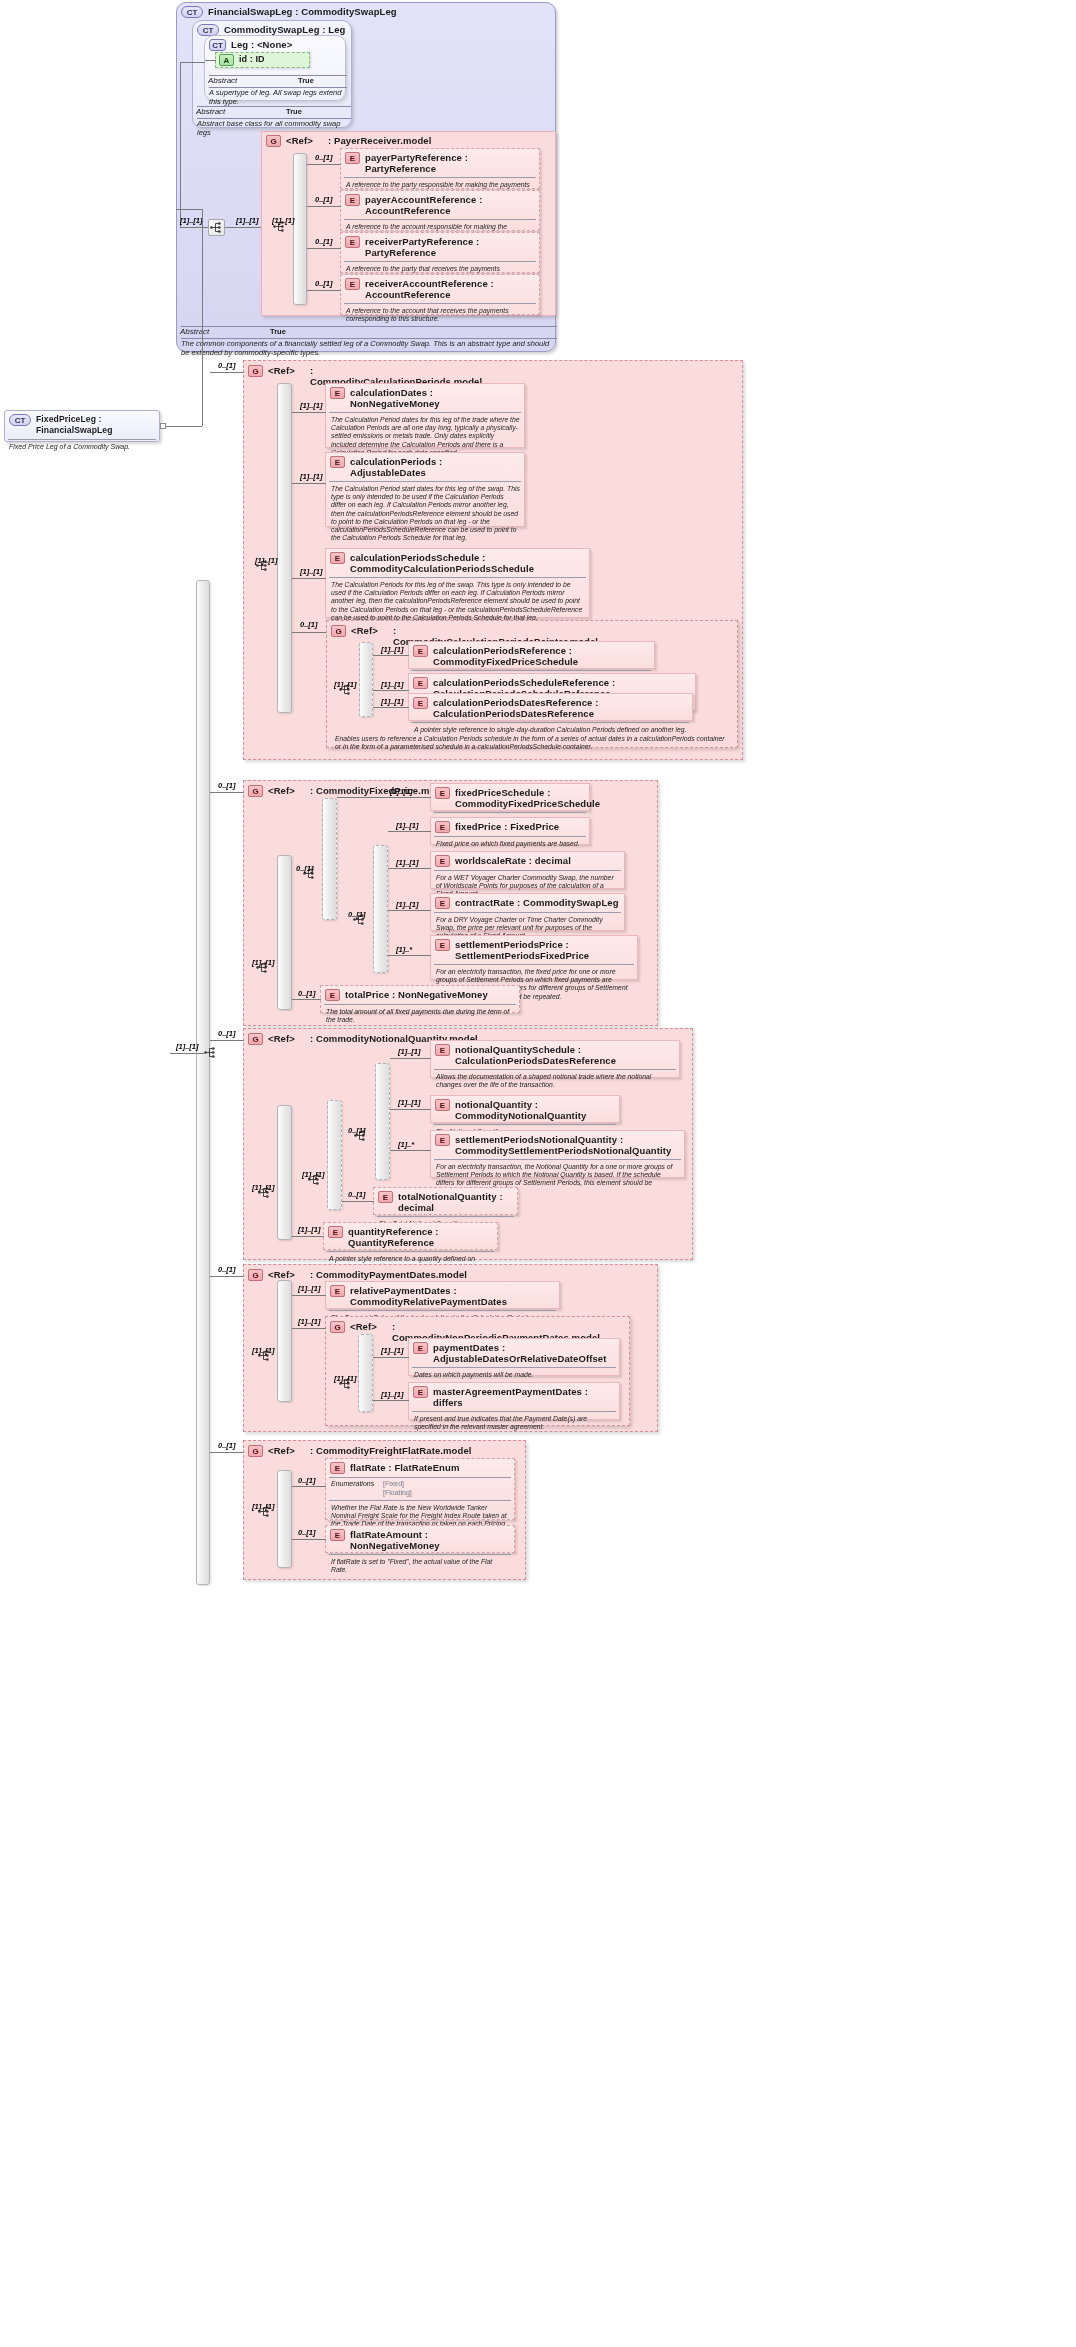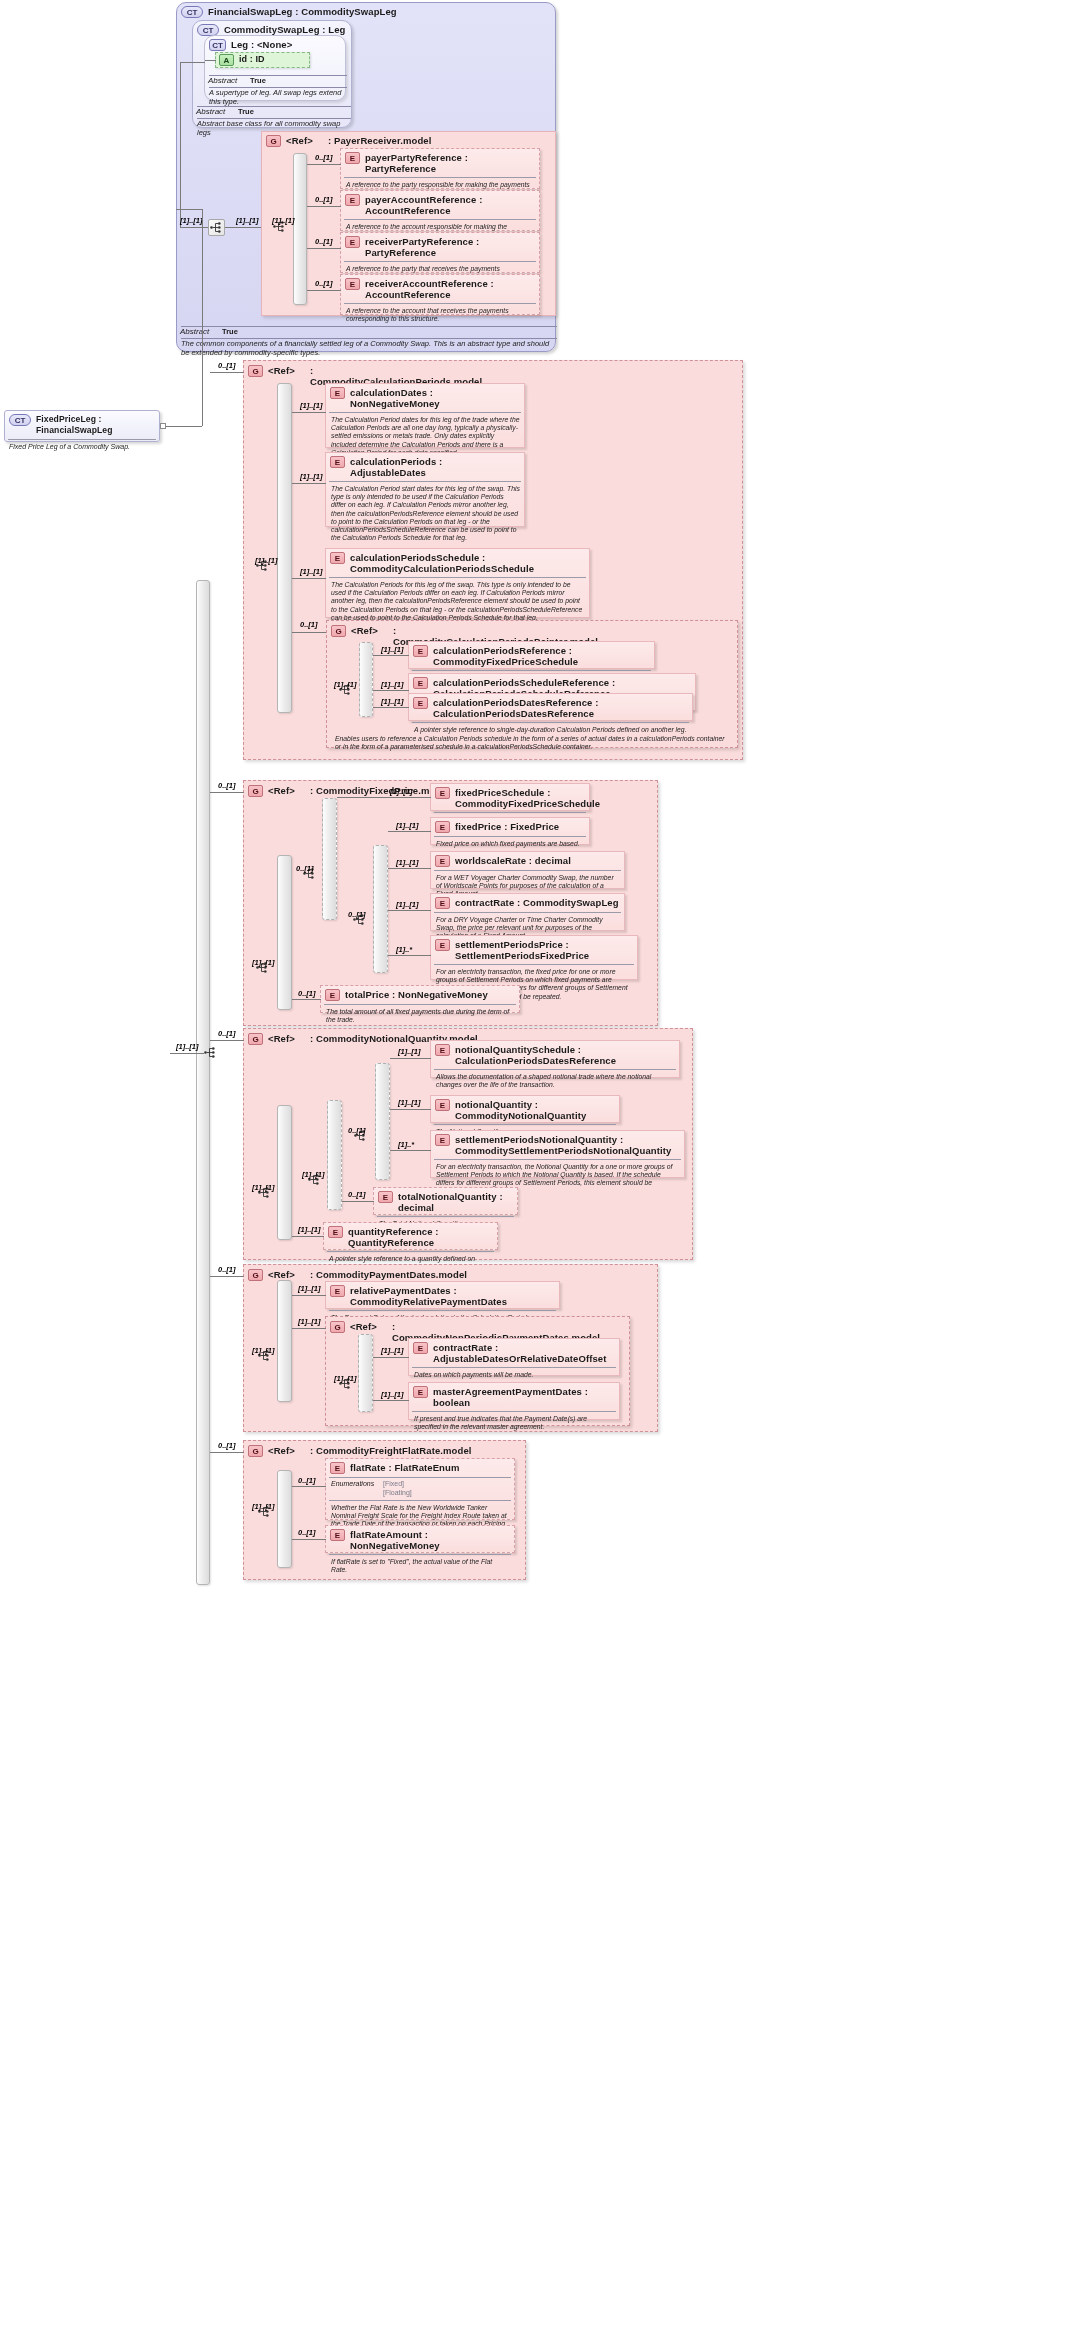--- a/index.html
+++ b/index.html
@@ -87,21 +87,21 @@
   }
   .badge-a {
     border:1px solid #5a9a5a; border-radius:2px;
     background:linear-gradient(180deg,#c8f0c0,#a8e0a0);
     color:#184018;
   }
 
   .sep { height:1px; background:#8a8aa8; margin:1px 3px; }
   .sep-light { height:1px; background:#9a9aa8; margin:1px 3px; }
 
-  .meta { display:flex; padding:1px 4px; font-size:8px; }
+  .meta { display:flex; padding:1px 4px; font-size:8px;gap:48px; }
   .meta .k { font-style:italic; width:42px; flex:0 0 auto; }
   .meta .v { font-weight:bold; font-size:7.5px; }
   .desc {
     font-style:italic; font-size:7.5px; line-height:9px;
     padding:2px 5px 3px 5px; color:#222;
   }
   .desc-e {
     font-style:italic; font-size:6.8px; line-height:8.2px;
     padding:2px 4px 3px 5px; color:#222;
   }
@@ -684,32 +684,32 @@
     <circle cx="10.3" cy="3.5" r="1.3" fill="#333"></circle>
     <circle cx="10.3" cy="7.5" r="1.3" fill="#333"></circle>
     <circle cx="10.3" cy="11.5" r="1.3" fill="#333"></circle>
   </svg>
 </div>
 <div class="card" style="left:334px; top:1374px;">[1]..[1]</div>
 
 <div class="e-box-solid abs" style="left:408px; top:1338px; width:212px; height:38px;">
   <div class="hdr">
     <span class="badge badge-e">E</span>
-    <span class="title">contractRate : AdjustableDatesOrRelativeDateOffset</span>
+    <span class="title">paymentDates : AdjustableDatesOrRelativeDateOffset</span>
   </div>
   <div class="sep-light"></div>
   <div class="desc-e">Dates on which payments will be made.</div>
 </div>
 <div class="hline" style="left:373px; top:1357px; width:36px;"></div>
 <div class="card" style="left:381px; top:1346px;">[1]..[1]</div>
 
 <div class="e-box-solid abs" style="left:408px; top:1382px; width:212px; height:38px;">
   <div class="hdr">
     <span class="badge badge-e">E</span>
-    <span class="title">masterAgreementPaymentDates : boolean</span>
+    <span class="title">masterAgreementPaymentDates : differs</span>
   </div>
   <div class="sep-light"></div>
   <div class="desc-e">If present and true indicates that the Payment Date(s) are specified in the relevant master agreement.</div>
 </div>
 <div class="hline" style="left:373px; top:1400px; width:36px;"></div>
 <div class="card" style="left:381px; top:1390px;">[1]..[1]</div>
 
 <div class="g-box abs" style="left:243px; top:1440px; width:283px; height:140px;"></div>
 <div class="hdr abs" style="left:244px; top:1442px; width:280px;">
   <span class="badge badge-g">G</span>

